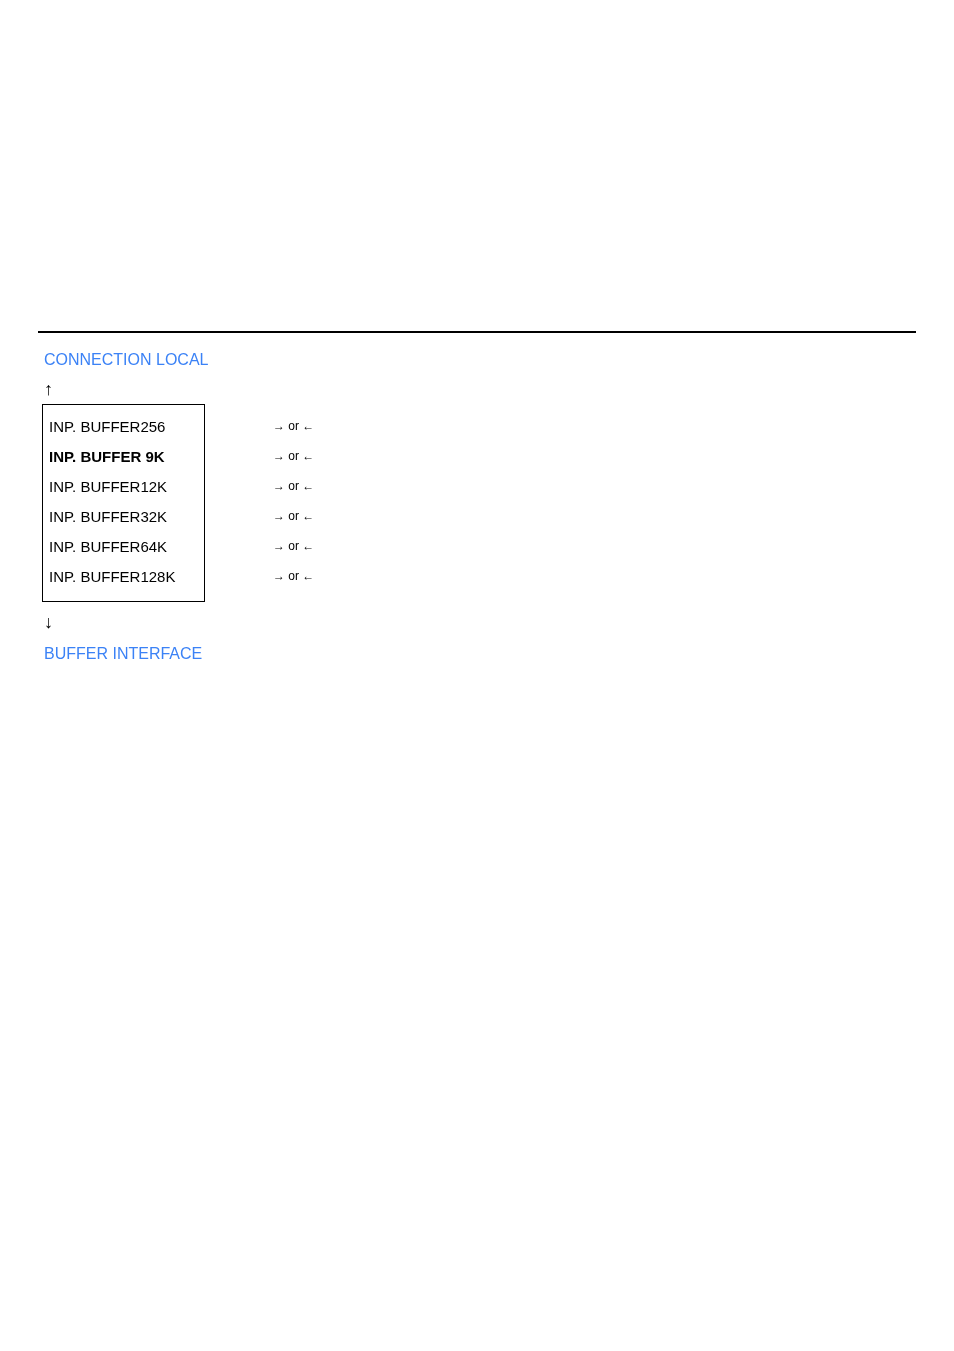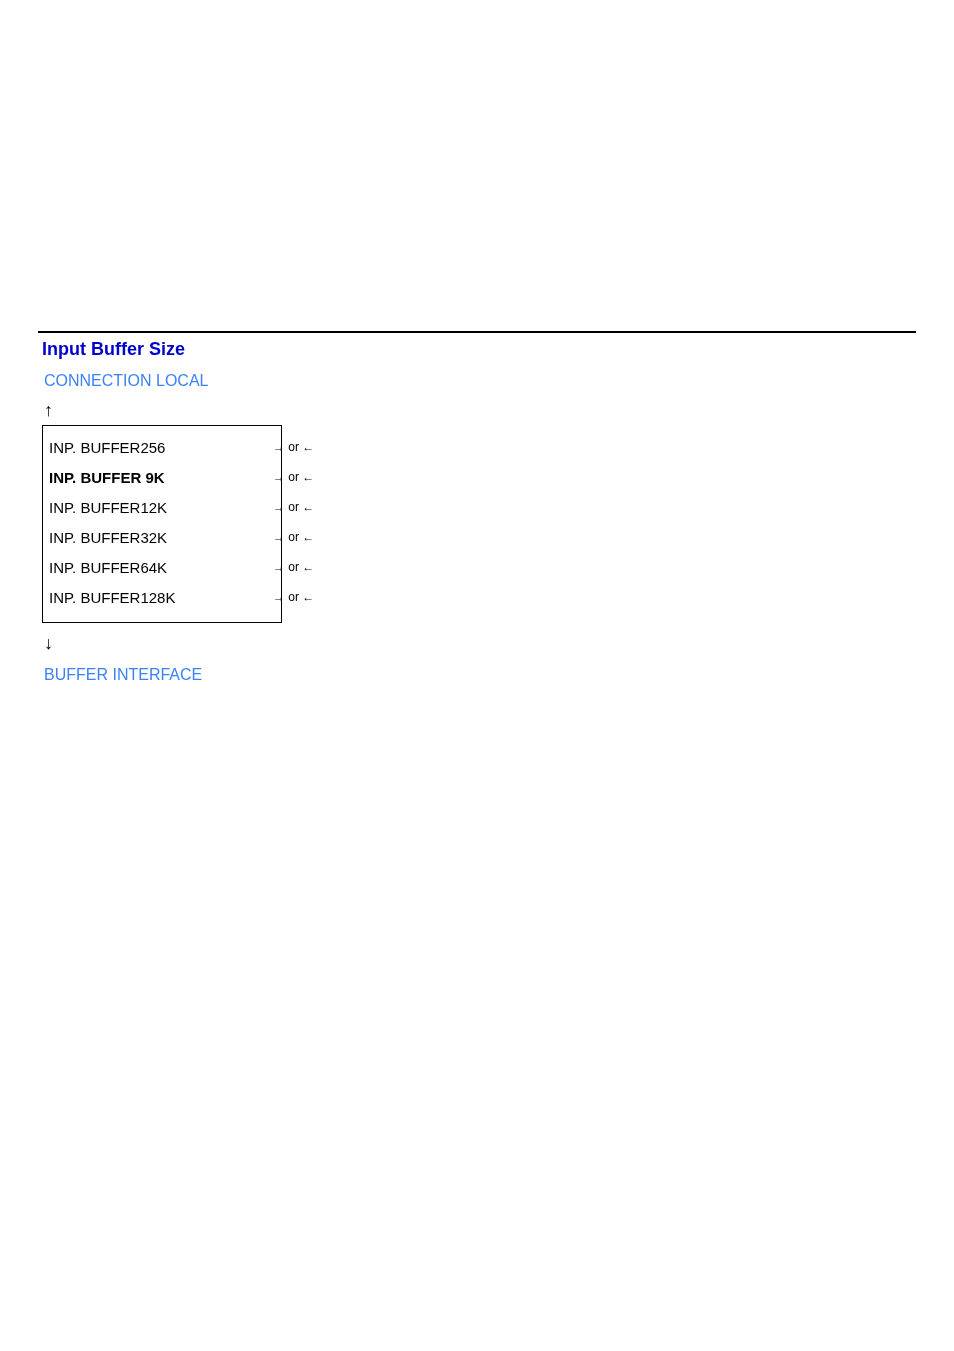--- a/index.html
+++ b/index.html
@@ -43,21 +43,21 @@
     font-size: 18px;
     margin: 10px 0 0 6px;
   }
   .table-row {
     display: flex;
     flex-direction: column;
     margin-top: 4px;
   }
   .boxed {
     border: 1px solid #000000;
-    width: 240px;
+    width: 163px;
     box-sizing: border-box;
     padding: 10px 6px 10px 6px;
     margin-left: 4px;
   }
   .opt-row {
     display: flex;
     align-items: center;
     height: 30px;
   }
   .opt-row:first-child {
@@ -92,21 +92,20 @@
     font-size: 15px;
     margin-top: 4px;
   }
 </style>
 </head>
 <body>
 
 <div class="page">
   <div class="content-top">
     <hr class="hr-top">
-    <div class="title">Input Buffer Size</div>
     <a class="link-green">CONNECTION LOCAL</a>
     <div class="arrow">↑</div>
 
     <div class="table-row">
       <div style="position:relative;">
         <div class="boxed">
           <div class="opt-row">
             <span class="opt-label">INP. BUFFER256</span>
             <span class="nav">→ or ←</span>
           </div>

